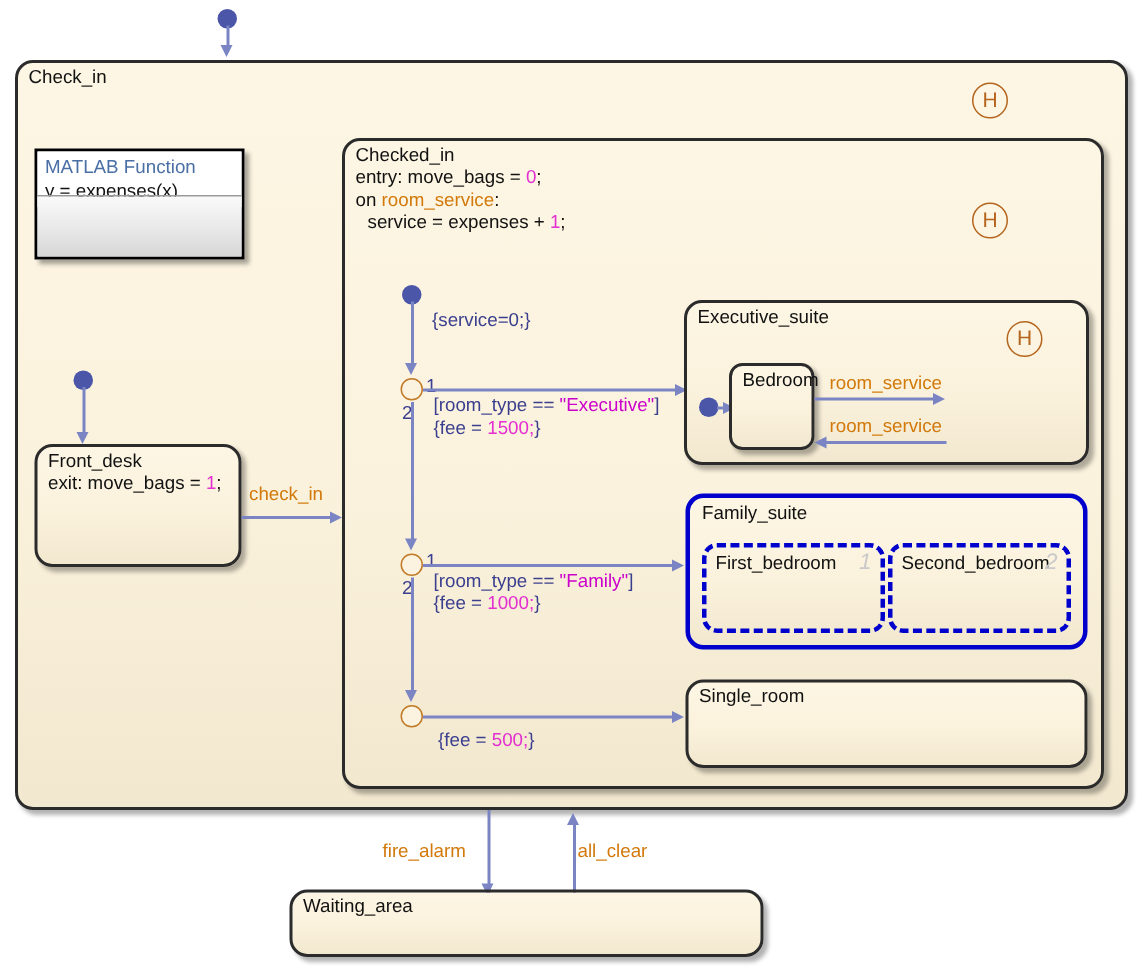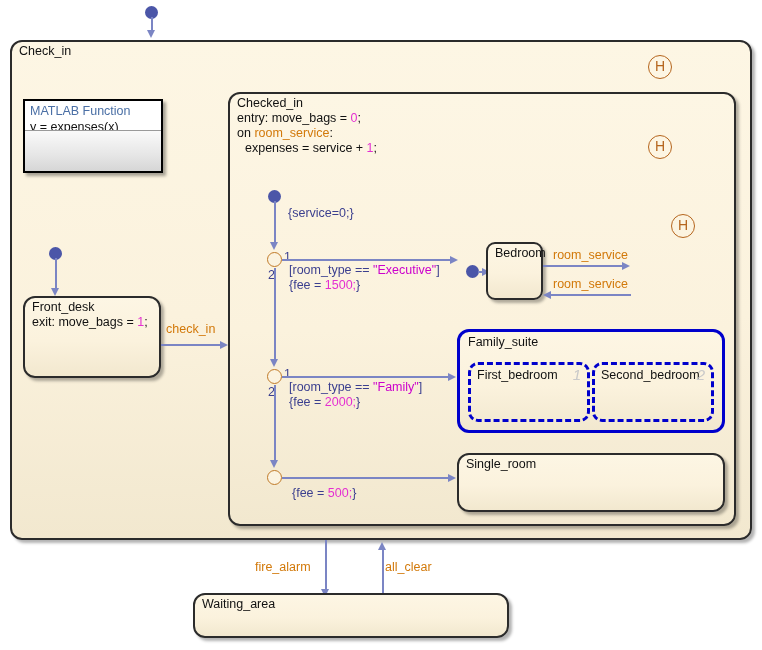--- a/index.html
+++ b/index.html
@@ -139,21 +139,21 @@
 
   <div class="ln lnh" style="left:161px;top:344px;width:64px;"></div>
   <div class="arr arr-r" style="left:220px;top:341px;"></div>
   <div class="tlabel tevt" style="left:166px;top:322px;"><span>check_in</span></div>
 
   <div class="state" style="left:228px;top:92px;width:508px;height:434px;">
     <span class="state-name">Checked_in</span>
     <div class="state-body">
       <div><span class="kw">entry: move_bags = </span><span class="num">0</span><span class="kw">;</span></div>
       <div><span class="kw">on </span><span class="evt">room_service</span><span class="kw">:</span></div>
-      <div style="padding-left:8px;"><span class="kw">expenses = service + </span><span class="num">1</span><span class="kw">;</span></div>
+      <div style="padding-left:8px;"><span class="kw">service = expenses + </span><span class="num">1</span><span class="kw">;</span></div>
     </div>
   </div>
   <div class="hist" style="left:648px;top:135px;">
     <span>H</span>
   </div>
 
   <div class="blob" style="left:268px;top:190px;"></div>
   <div class="ln lnv" style="left:274px;top:201px;height:44px;"></div>
   <div class="arr arr-d" style="left:270px;top:242px;"></div>
   <div class="tlabel tcond" style="left:288px;top:206px;">
@@ -178,33 +178,36 @@
 
   <div class="junc" style="left:267px;top:369px;"></div>
   <div class="jnum" style="left:284px;top:367px;">1</div>
   <div class="jnum" style="left:268px;top:385px;">2</div>
   <div class="ln lnh" style="left:282px;top:376px;width:170px;"></div>
   <div class="arr arr-r" style="left:448px;top:373px;"></div>
   <div class="tlabel tcond" style="left:289px;top:380px;">
     <span>[room_type == </span><span class="str">"Family"</span><span>]</span>
   </div>
   <div class="tlabel tcond" style="left:289px;top:395px;">
-    <span>{fee = </span><span class="num">2000;</span><span>}</span>
+    <span>{fee = </span><span class="num">1000;</span><span>}</span>
   </div>
 
   <div class="ln lnv" style="left:274px;top:385px;height:78px;"></div>
   <div class="arr arr-d" style="left:270px;top:460px;"></div>
 
   <div class="junc" style="left:267px;top:470px;"></div>
   <div class="ln lnh" style="left:282px;top:477px;width:170px;"></div>
   <div class="arr arr-r" style="left:448px;top:474px;"></div>
   <div class="tlabel tcond" style="left:292px;top:486px;">
     <span>{fee = </span><span class="num">500;</span><span>}</span>
   </div>
 
+  <div class="state" style="left:456px;top:200px;width:270px;height:110px;">
+    <span class="state-name">Executive_suite</span>
+  </div>
   <div class="hist" style="left:671px;top:214px;">
     <span>H</span>
   </div>
 
   <div class="blob" style="left:466px;top:265px;"></div>
   <div class="ln lnh" style="left:478px;top:271px;width:8px;"></div>
   <div class="arr arr-r" style="left:482px;top:268px;"></div>
 
   <div class="state" style="left:486px;top:242px;width:57px;height:58px;border-radius:9px;text-align:center;">
     <span class="state-name">Bedroom</span>

